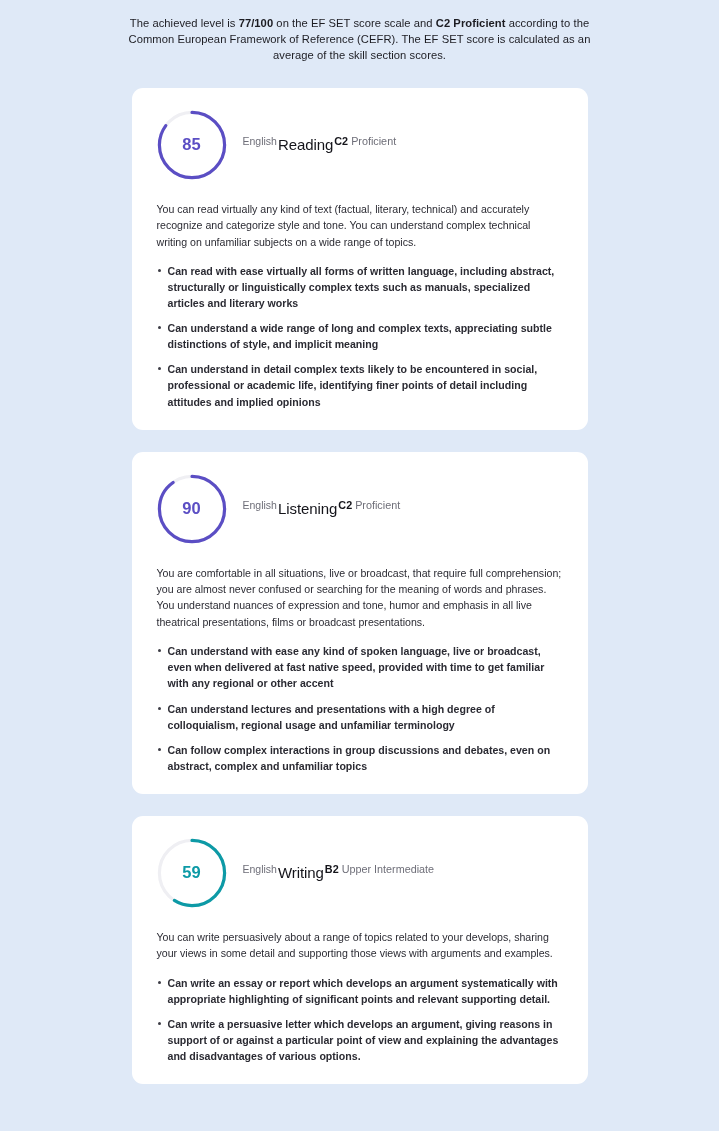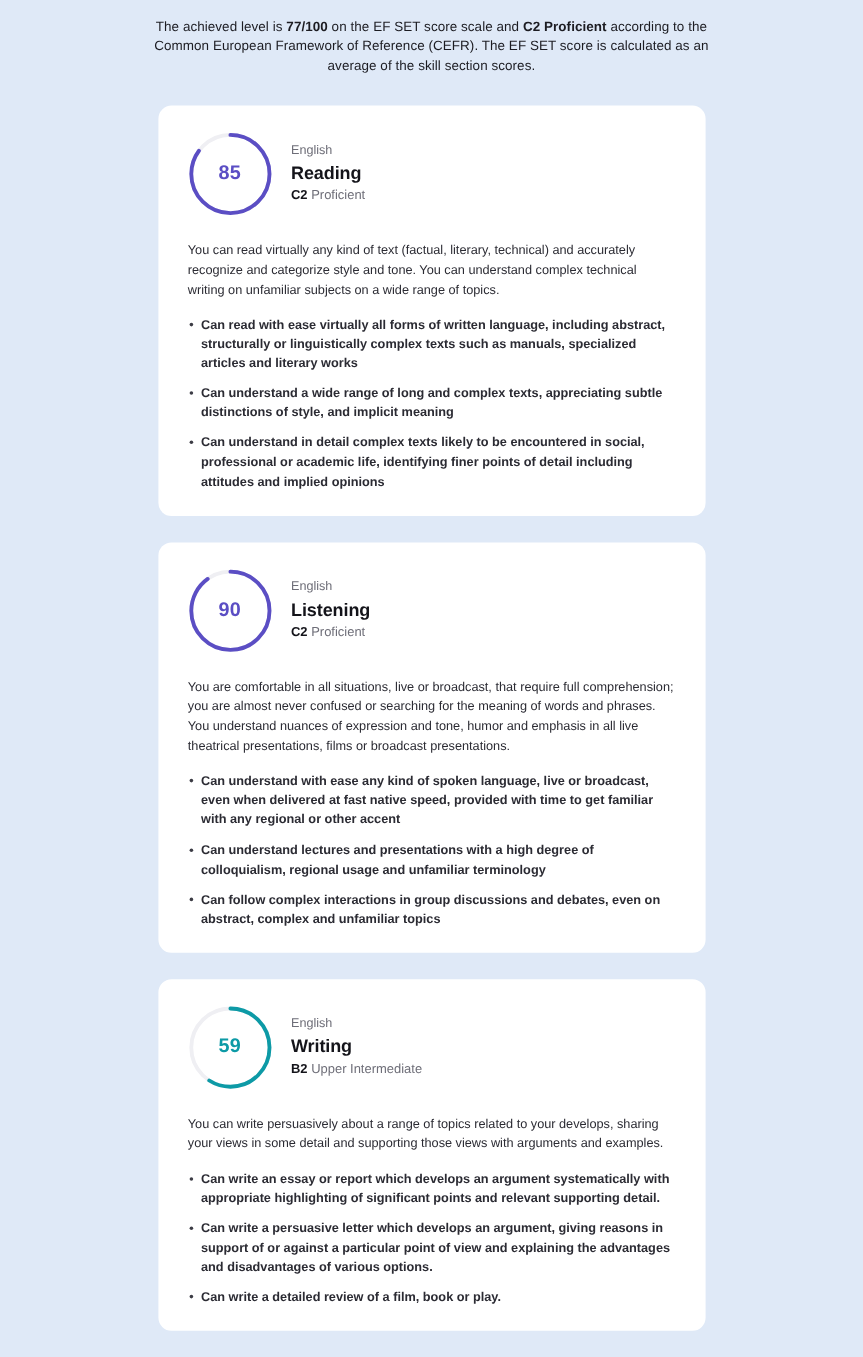--- a/index.html
+++ b/index.html
@@ -79,29 +79,29 @@
     display: flex;
     align-items: center;
     justify-content: center;
     font-size: 16.5px;
     font-weight: 700;
     letter-spacing: 0.01em;
     text-align: center;
   }
 
   
-  .meta { display: flex; flex-direction: column; gap: 1px; }
+  .meta { display: flex; gap: 1px; }
   .meta-lang {
     font-size: 10.5px;
     color: #6e6e78;
     line-height: 1.4;
   }
   .meta-skill {
     font-size: 15px;
-    font-weight: 700;
+    font-weight: 400;
     color: #14141a;
     line-height: 1.4;
     letter-spacing: -0.005em;
   }
   .meta-level {
     font-size: 10.8px;
     color: #6e6e78;
     line-height: 1.45;
   }
   .meta-level .cefr {
@@ -210,18 +210,17 @@
           <div class="meta">
             <div class="meta-lang">English</div>
             <div class="meta-skill">Writing</div>
             <div class="meta-level"><span class="cefr">B2</span> <span>Upper Intermediate</span></div>
           </div>
         </div>
         <p class="summary">You can write persuasively about a range of topics related to your develops, sharing your views in some detail and supporting those views with arguments and examples.</p>
         <ul class="bullets">
           <li>Can write an essay or report which develops an argument systematically with appropriate highlighting of significant points and relevant supporting detail.</li>
           <li>Can write a persuasive letter which develops an argument, giving reasons in support of or against a particular point of view and explaining the advantages and disadvantages of various options.</li>
-          <li>Can write a detailed review of a film, book or play.</li>
         </ul>
       </div>
     </div>
 
 </div>
 
 </body></html>

